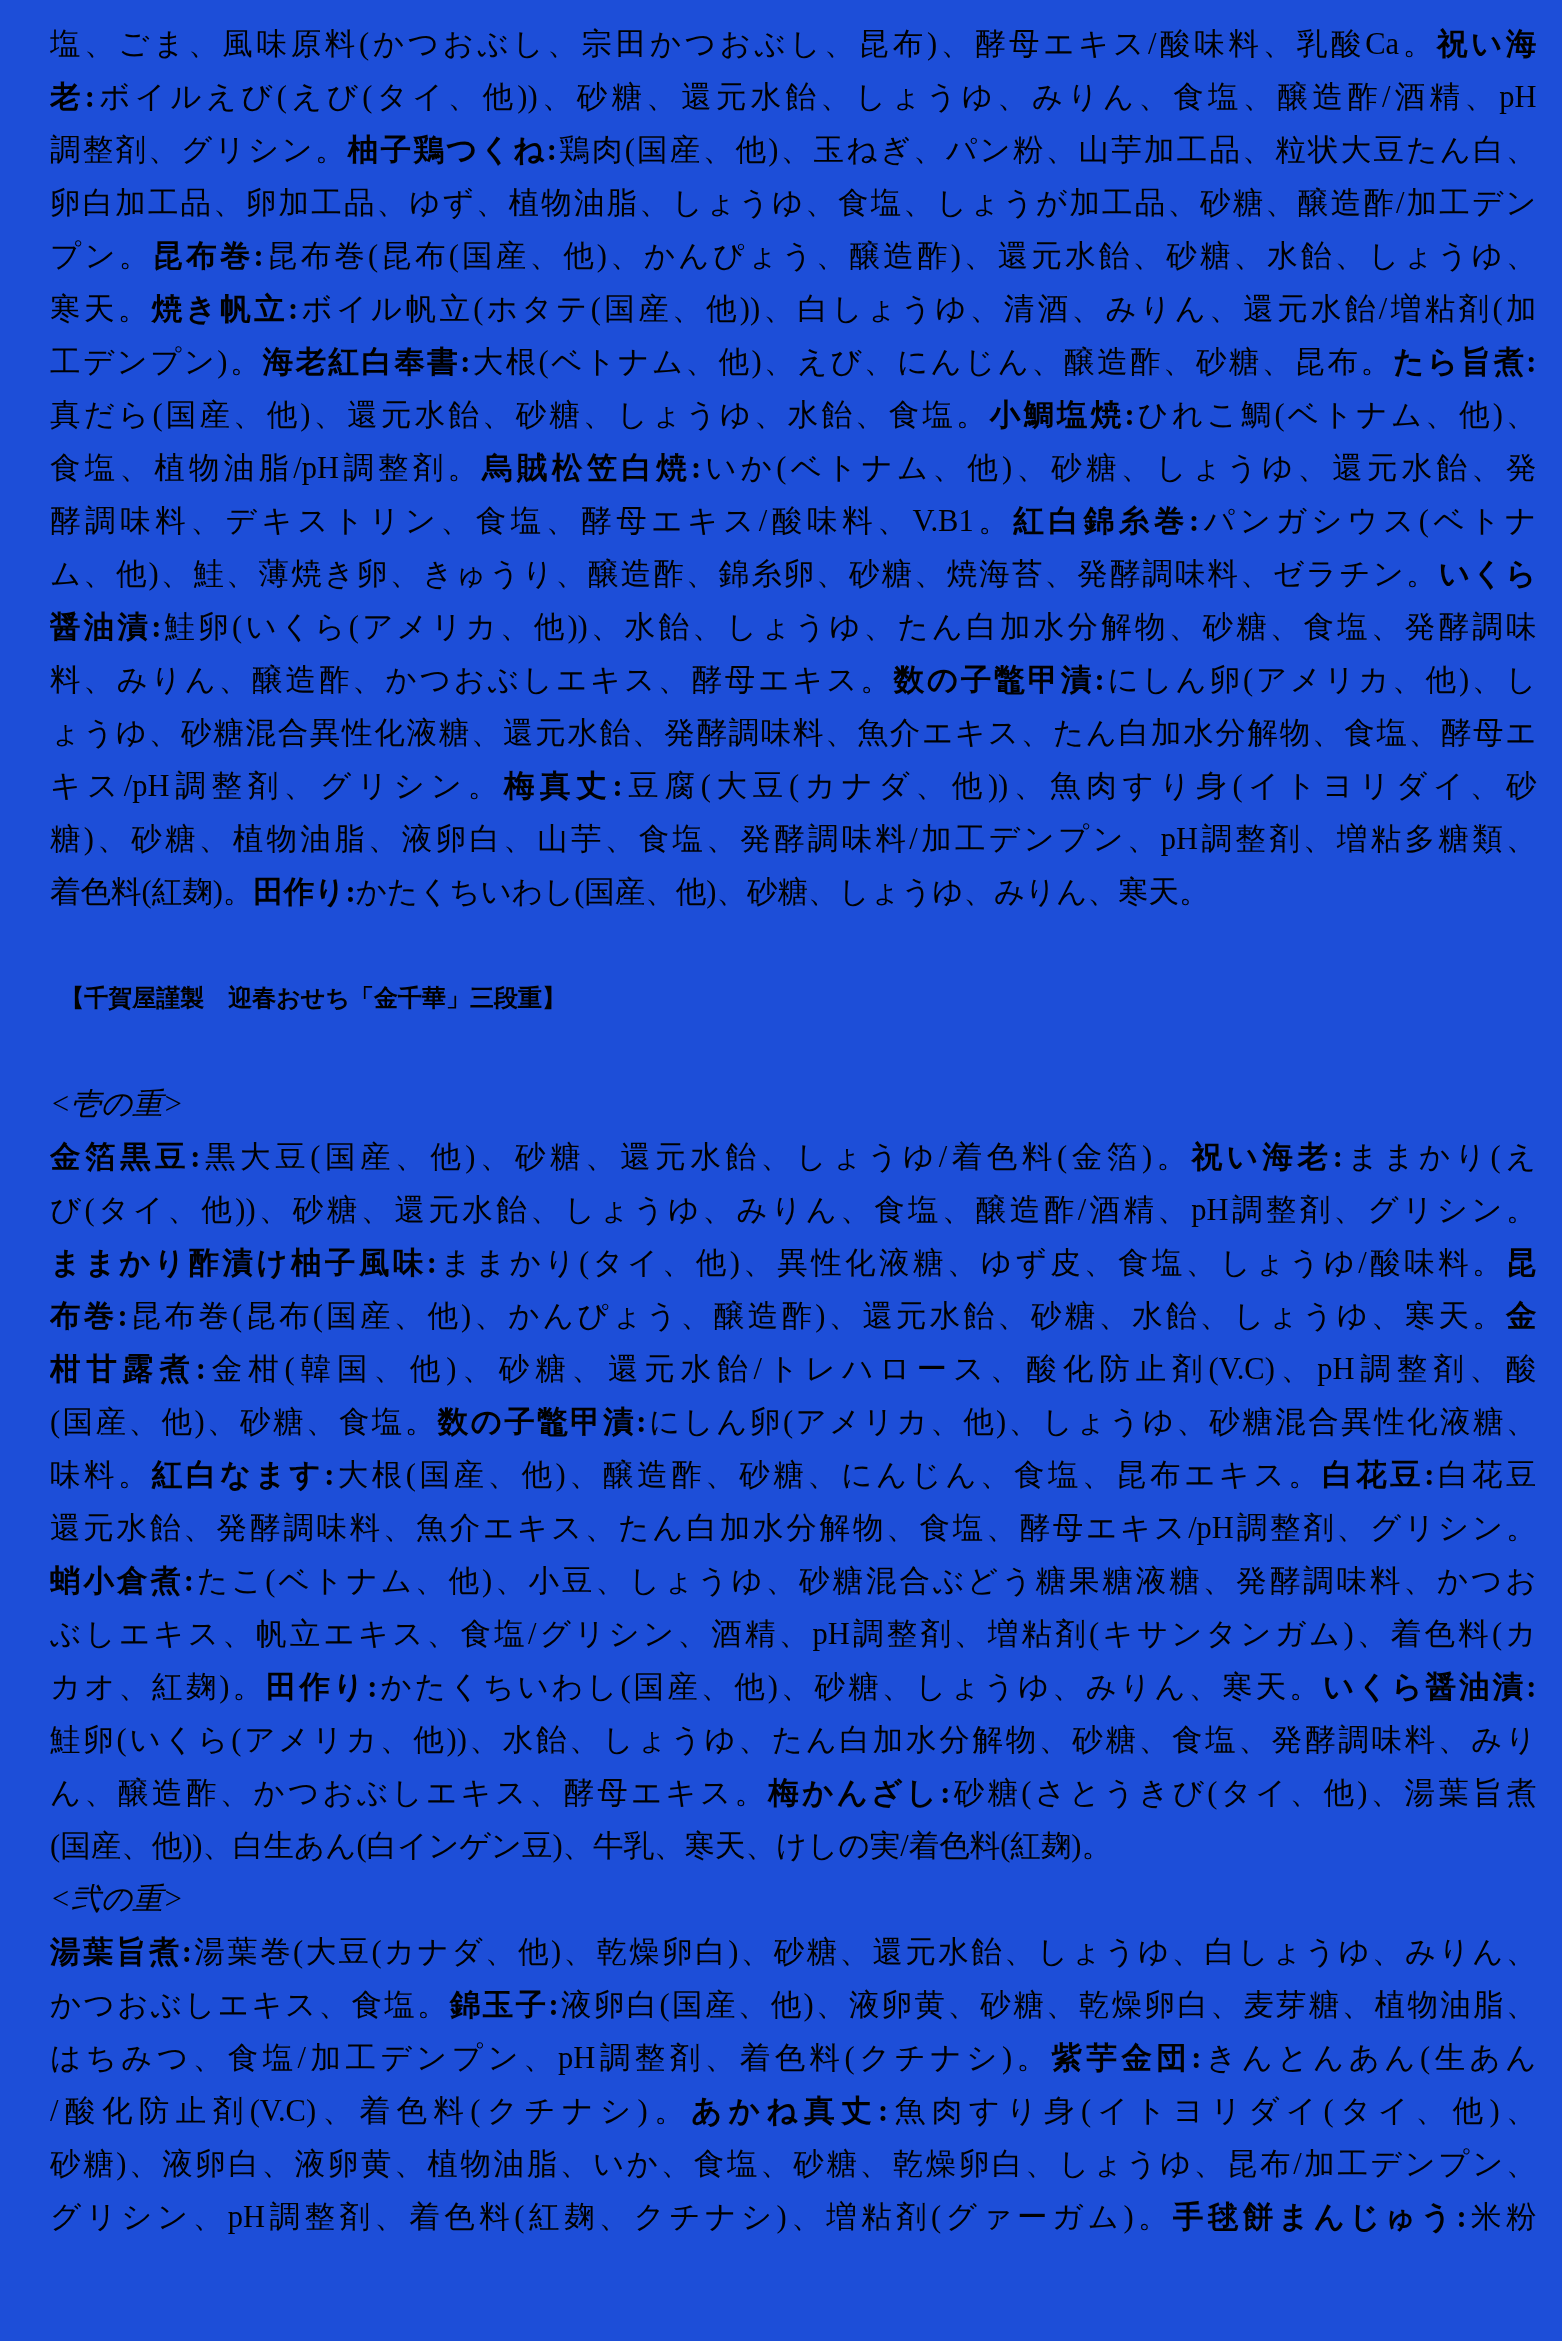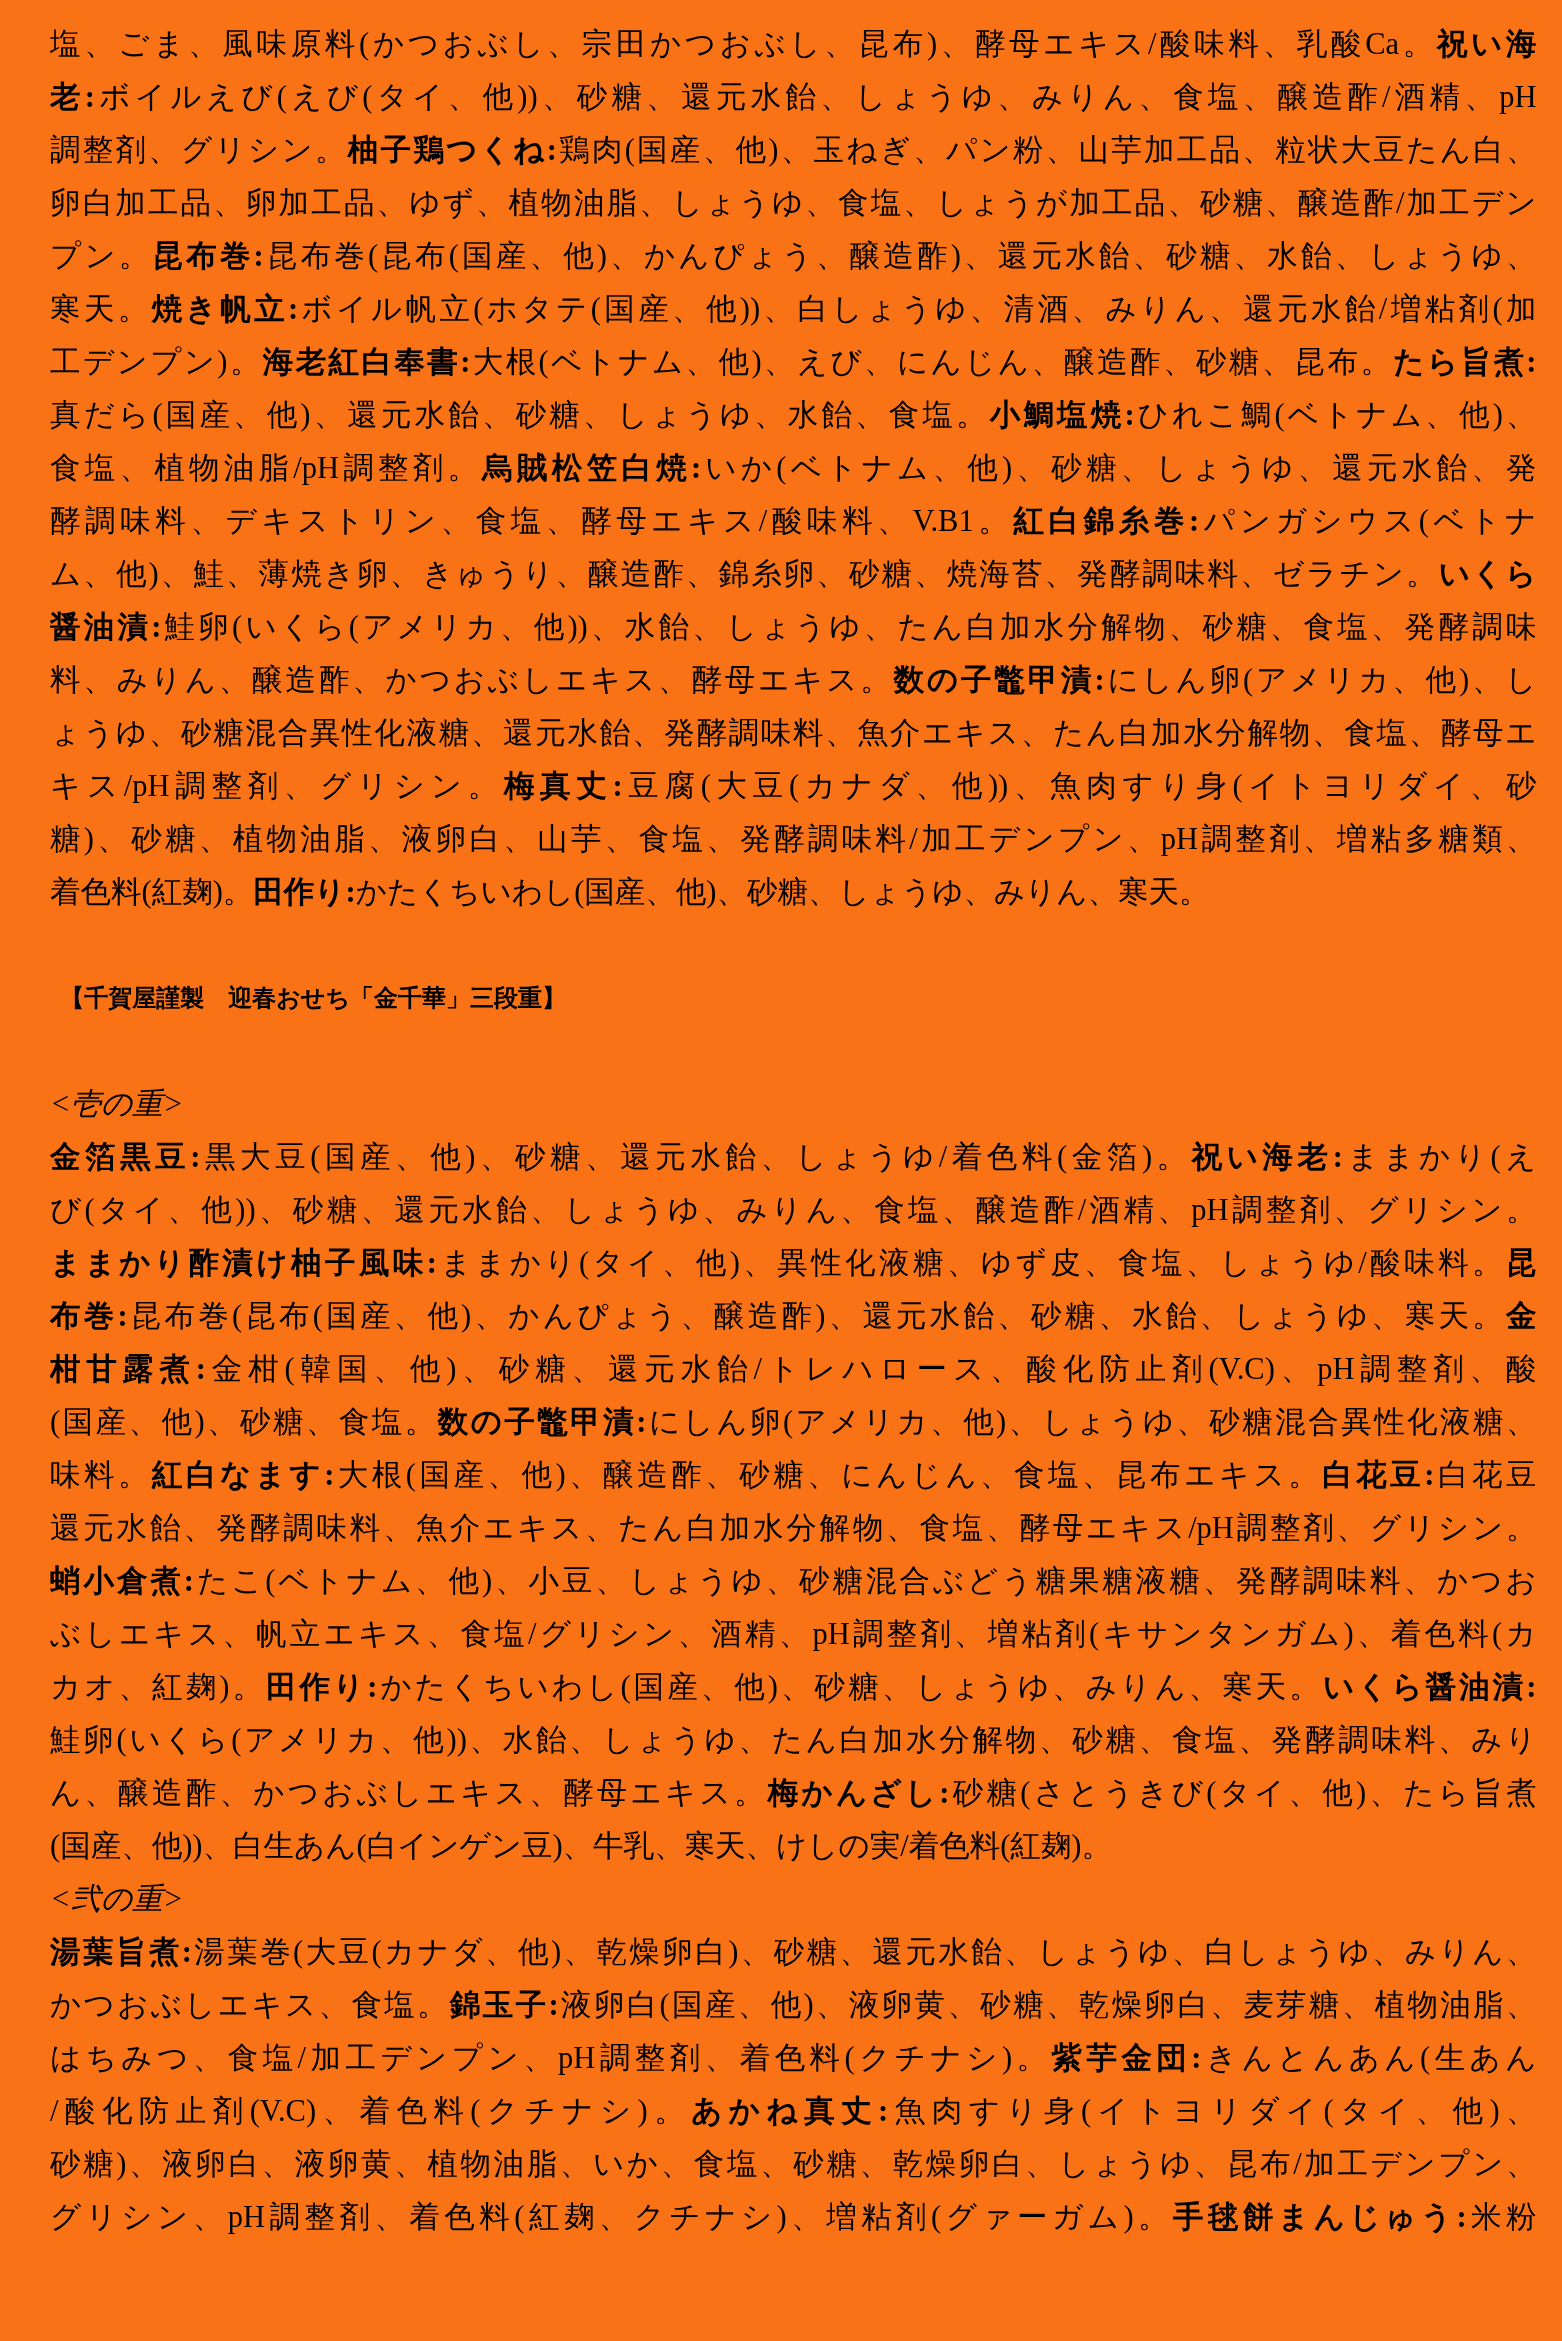--- a/index.html
+++ b/index.html
@@ -5,21 +5,21 @@
   html, body {
     margin: 0;
     padding: 0;
     background: #ffffff;
   }
   .page {
     position: relative;
     width: 1563px;
     height: 2342px;
     box-sizing: border-box;
-    background: #f97316;
+    background: #1d4ed8;
     color: #000000;
     font-family: "Liberation Serif", "DejaVu Serif", serif;
     padding: 18.4px 26.5px 0 50px;
     overflow: hidden;
   }
   .doc {
     width: 100%;
   }
   .line {
     height: 53px;
@@ -77,21 +77,21 @@
       <div class="line body just"><span class="seg-bold">ままかり酢漬け柚子風味:</span><span>ままかり(タイ、他)、異性化液糖、ゆず皮、食塩、しょうゆ/酸味料。</span><span class="seg-bold">昆</span></div>
       <div class="line body just"><span class="seg-bold">布巻:</span><span>昆布巻(昆布(国産、他)、かんぴょう、醸造酢)、還元水飴、砂糖、水飴、しょうゆ、寒天。</span><span class="seg-bold">金</span></div>
       <div class="line body just"><span class="seg-bold">柑甘露煮:</span><span>金柑(韓国、他)、砂糖、還元水飴/トレハロース、酸化防止剤(V.C)、pH調整剤、酸</span></div>
       <div class="line body just"><span>(国産、他)、砂糖、食塩。</span><span class="seg-bold">数の子鼈甲漬:</span><span>にしん卵(アメリカ、他)、しょうゆ、砂糖混合異性化液糖、</span></div>
       <div class="line body just"><span>味料。</span><span class="seg-bold">紅白なます:</span><span>大根(国産、他)、醸造酢、砂糖、にんじん、食塩、昆布エキス。</span><span class="seg-bold">白花豆:</span><span>白花豆</span></div>
       <div class="line body just"><span>還元水飴、発酵調味料、魚介エキス、たん白加水分解物、食塩、酵母エキス/pH調整剤、グリシン。</span></div>
       <div class="line body just"><span class="seg-bold">蛸小倉煮:</span><span>たこ(ベトナム、他)、小豆、しょうゆ、砂糖混合ぶどう糖果糖液糖、発酵調味料、かつお</span></div>
       <div class="line body just"><span>ぶしエキス、帆立エキス、食塩/グリシン、酒精、pH調整剤、増粘剤(キサンタンガム)、着色料(カ</span></div>
       <div class="line body just"><span>カオ、紅麹)。</span><span class="seg-bold">田作り:</span><span>かたくちいわし(国産、他)、砂糖、しょうゆ、みりん、寒天。</span><span class="seg-bold">いくら醤油漬:</span></div>
       <div class="line body just"><span>鮭卵(いくら(アメリカ、他))、水飴、しょうゆ、たん白加水分解物、砂糖、食塩、発酵調味料、みり</span></div>
-      <div class="line body just"><span>ん、醸造酢、かつおぶしエキス、酵母エキス。</span><span class="seg-bold">梅かんざし:</span><span>砂糖(さとうきび(タイ、他)、たら旨煮</span></div>
+      <div class="line body just"><span>ん、醸造酢、かつおぶしエキス、酵母エキス。</span><span class="seg-bold">梅かんざし:</span><span>砂糖(さとうきび(タイ、他)、湯葉旨煮</span></div>
       <div class="line body"><span>(国産、他))、白生あん(白インゲン豆)、牛乳、寒天、けしの実/着色料(紅麹)。</span></div>
       <div class="line section"><span>&lt;弐の重&gt;</span></div>
       <div class="line body just"><span class="seg-bold">湯葉旨煮:</span><span>湯葉巻(大豆(カナダ、他)、乾燥卵白)、砂糖、還元水飴、しょうゆ、白しょうゆ、みりん、</span></div>
       <div class="line body just"><span>かつおぶしエキス、食塩。</span><span class="seg-bold">錦玉子:</span><span>液卵白(国産、他)、液卵黄、砂糖、乾燥卵白、麦芽糖、植物油脂、</span></div>
       <div class="line body just"><span>はちみつ、食塩/加工デンプン、pH調整剤、着色料(クチナシ)。</span><span class="seg-bold">紫芋金団:</span><span>きんとんあん(生あん</span></div>
       <div class="line body just"><span>/酸化防止剤(V.C)、着色料(クチナシ)。</span><span class="seg-bold">あかね真丈:</span><span>魚肉すり身(イトヨリダイ(タイ、他)、</span></div>
       <div class="line body just"><span>砂糖)、液卵白、液卵黄、植物油脂、いか、食塩、砂糖、乾燥卵白、しょうゆ、昆布/加工デンプン、</span></div>
       <div class="line body just"><span>グリシン、pH調整剤、着色料(紅麹、クチナシ)、増粘剤(グァーガム)。</span><span class="seg-bold">手毬餅まんじゅう:</span><span>米粉</span></div>
     </div>
 </div>

